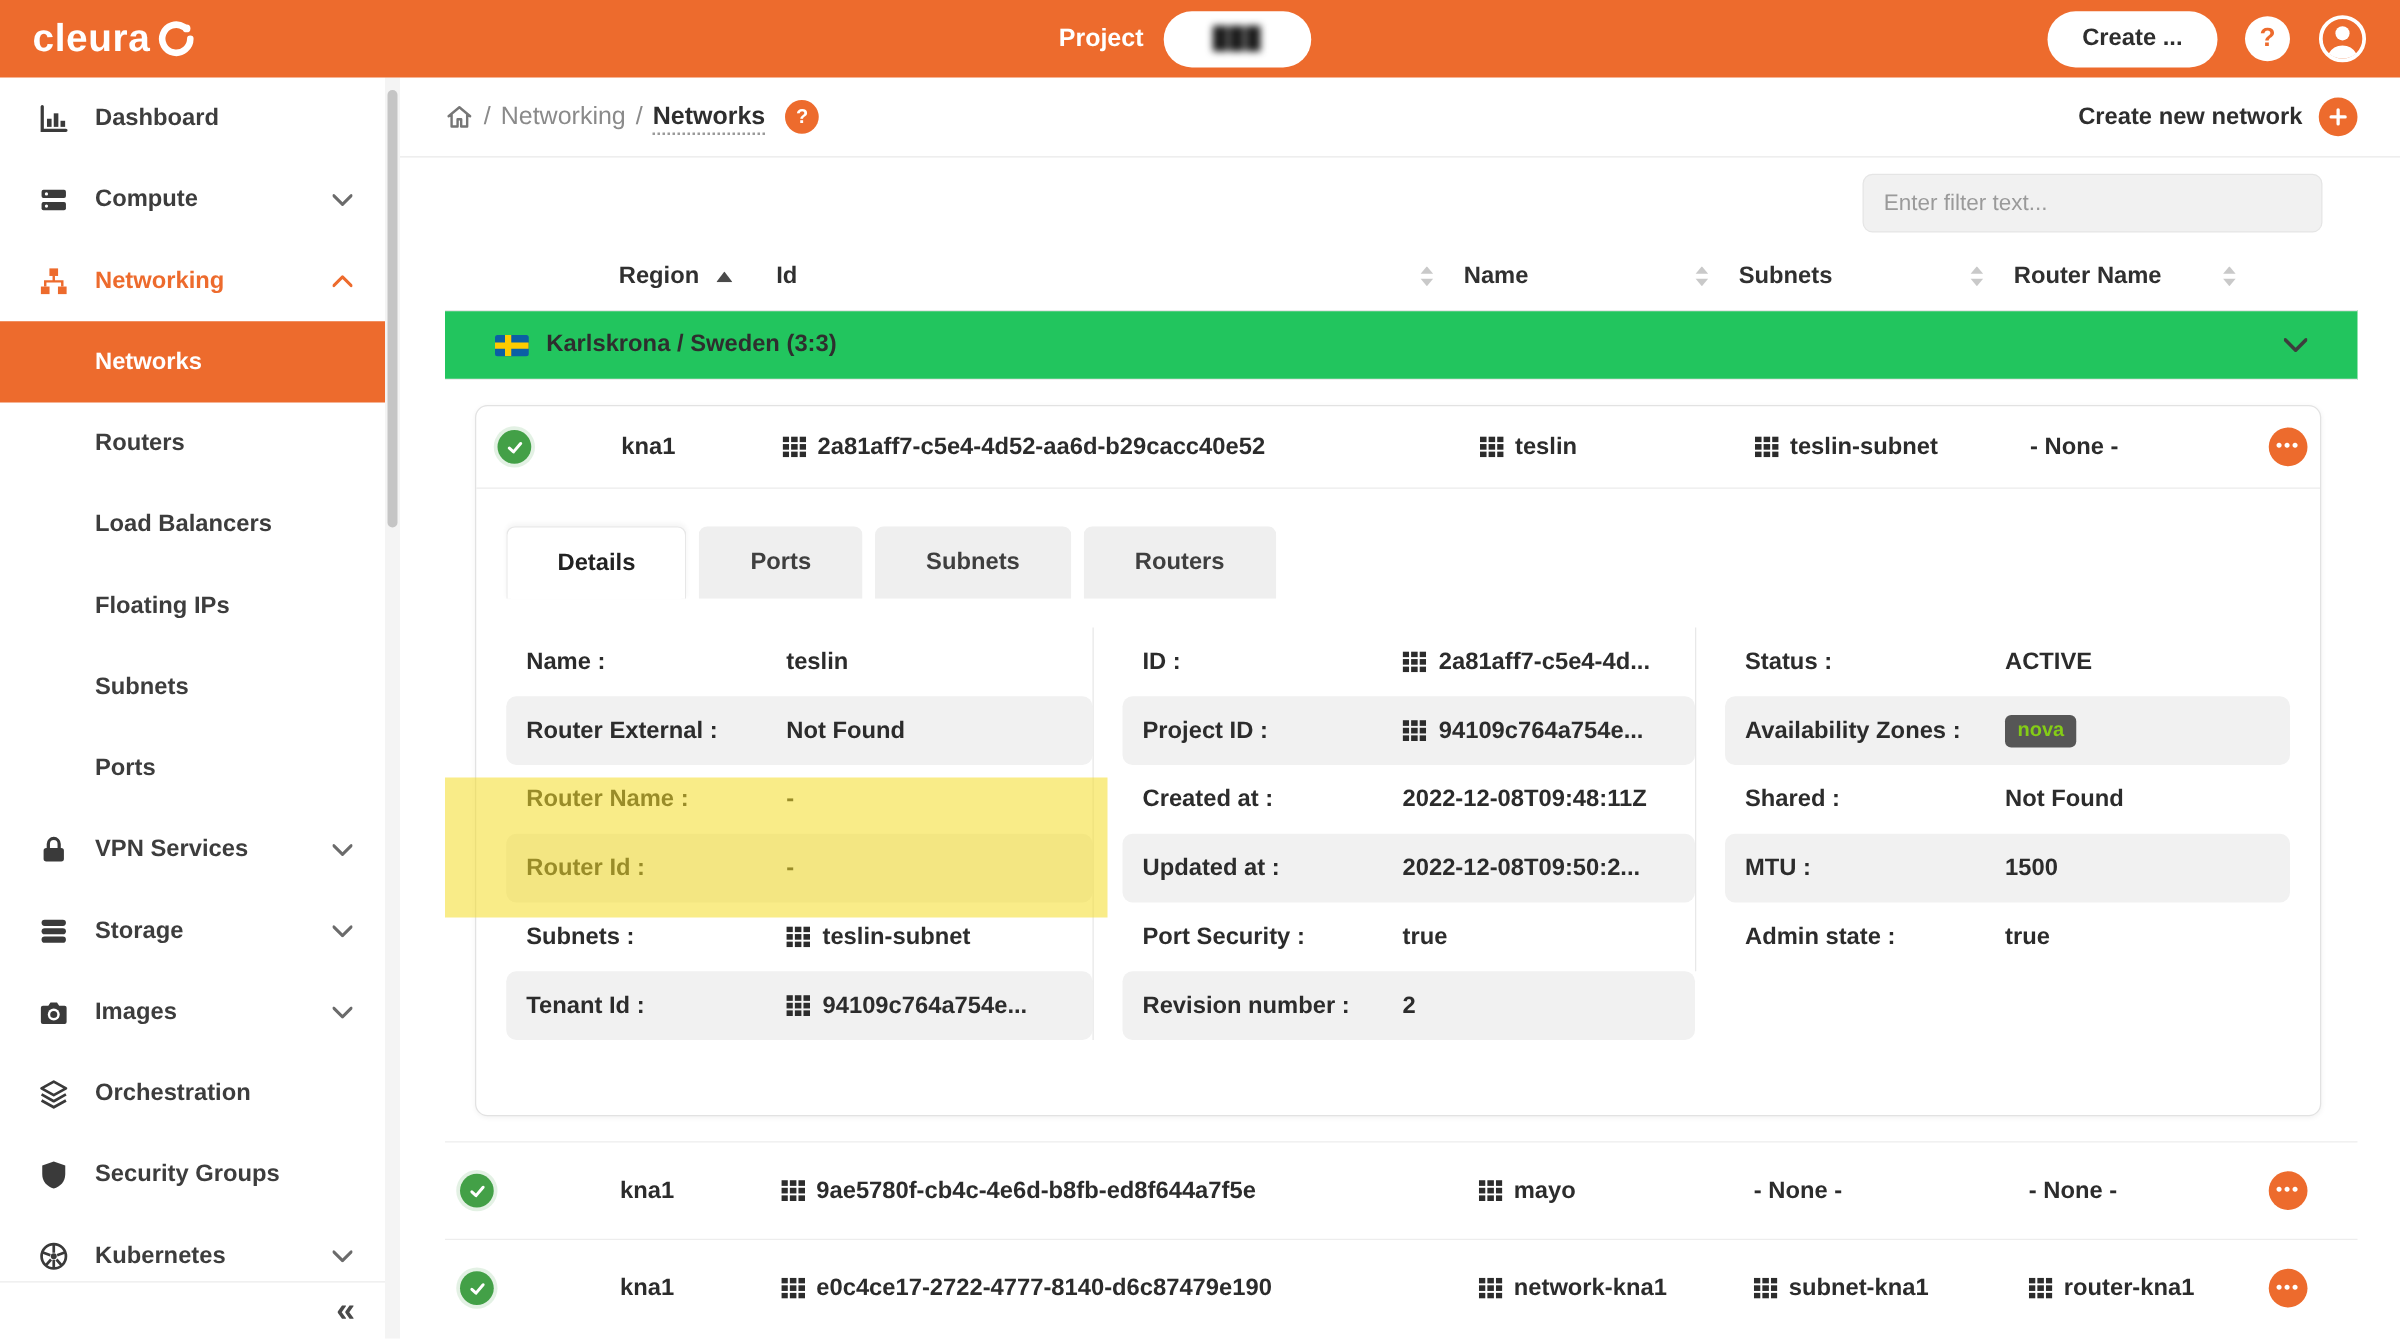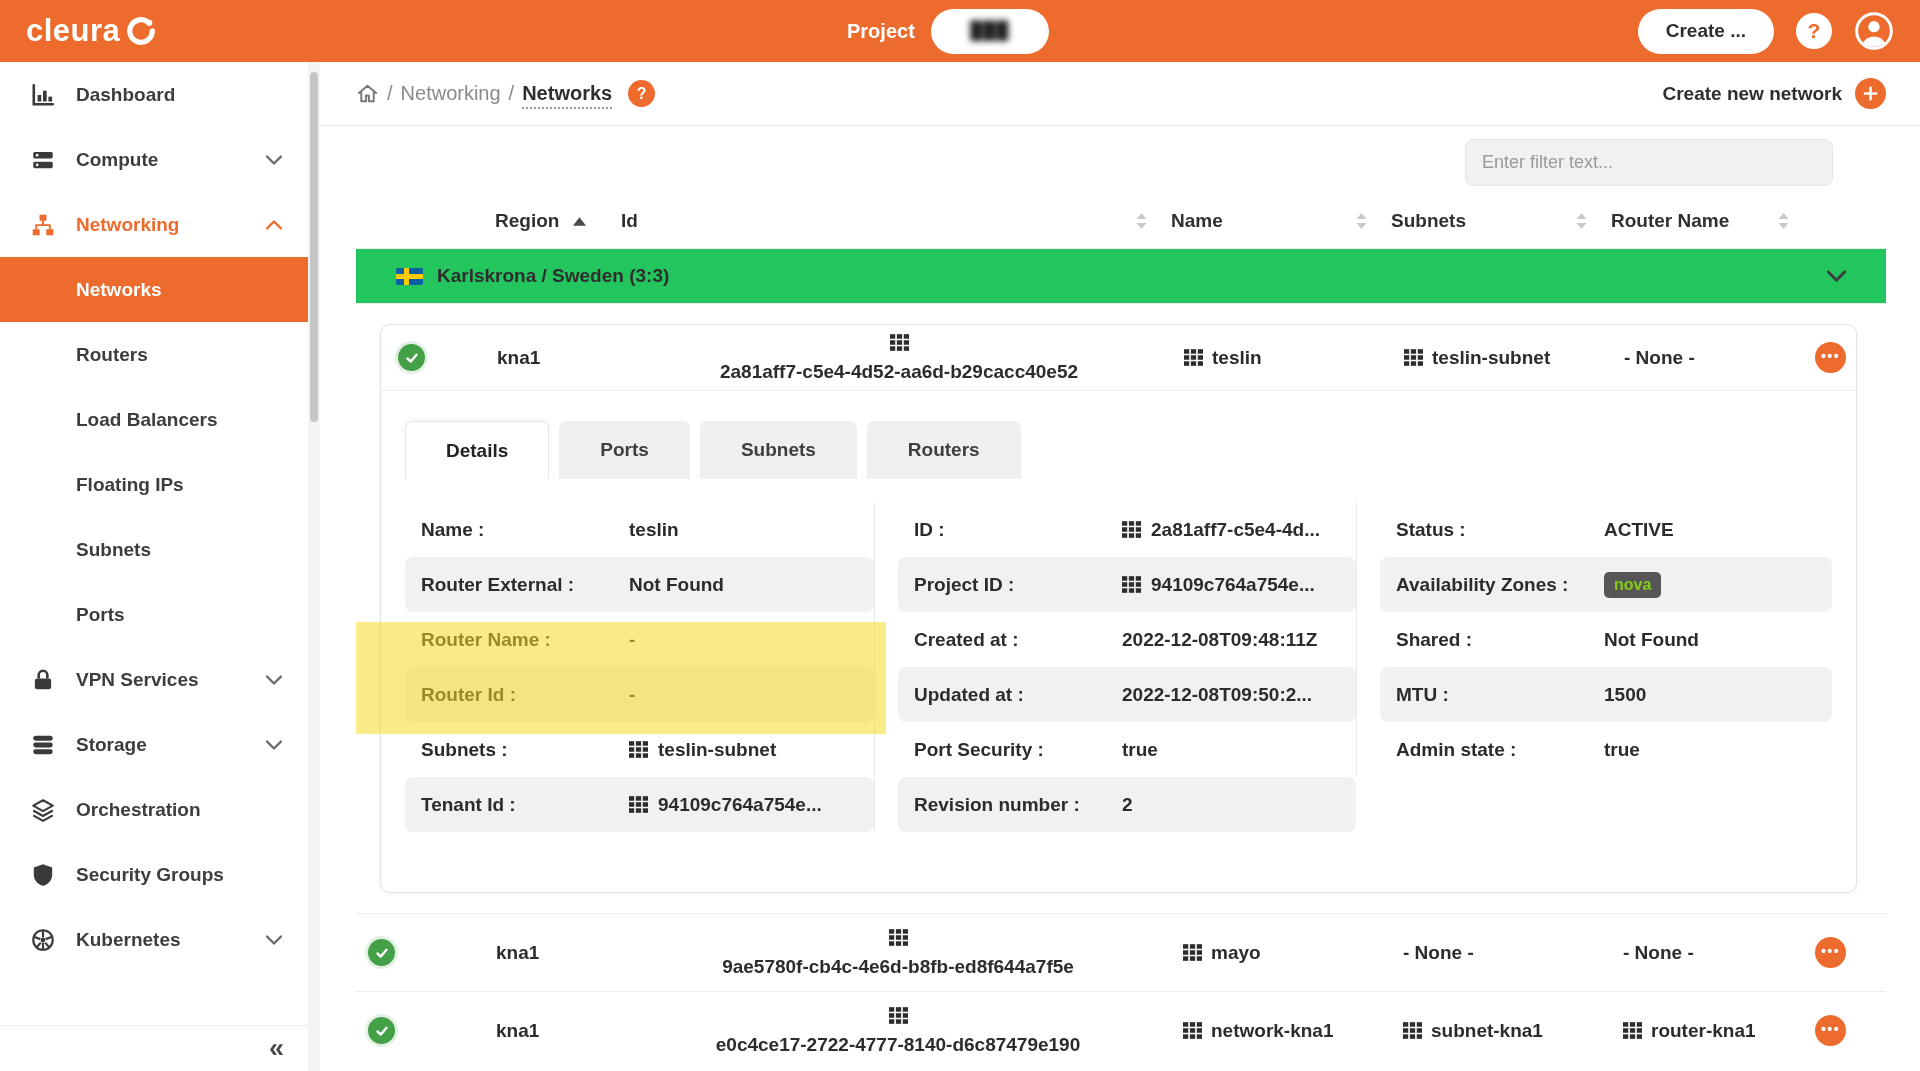--- a/index.html
+++ b/index.html
@@ -42,21 +42,21 @@
   .crumb-sep,.crumb-link{color:#8a8a8a;font-size:20px;margin-left:8px;}
   .crumb-link{cursor:pointer;}
   .crumb-current{color:#2e2e2e;font-size:20px;font-weight:700;margin-left:8px;text-decoration:underline dotted #9a9a9a;text-underline-offset:7px;cursor:pointer;}
   .crumb-help{width:27px;height:27px;border-radius:50%;background:#ED6B2D;color:#fff;font-size:16px;font-weight:700;display:flex;align-items:center;justify-content:center;margin-left:16px;cursor:pointer;}
   .crumb-right{margin-left:auto;display:flex;align-items:center;gap:13px;}
   .cnn-label{font-size:19px;font-weight:700;color:#2e2e2e;cursor:pointer;}
   .plus-circle{width:31px;height:31px;border-radius:50%;background:#ED6B2D;display:flex;align-items:center;justify-content:center;cursor:pointer;}
   .plus-circle svg{width:15px;height:15px;}
 
   .content{position:relative;padding:0 34px 0 36px;}
-  .filter-input{display:block;margin:13px 53px 0 auto;width:368px;height:47px;background:#f1f1f1;border:1px solid #e5e5e5;border-radius:8px;padding:0 16px;font-family:inherit;font-size:18px;color:#333;}
+  .filter-input{display:block;margin:13px 28px 0 auto;width:368px;height:47px;background:#f1f1f1;border:1px solid #e5e5e5;border-radius:8px;padding:0 16px;font-family:inherit;font-size:18px;color:#333;}
   .filter-input::placeholder{color:#9a9a9a;}
 
   .grid-cols{display:grid;grid-template-columns:90px 175px 550px 220px 220px 190px 1fr;align-items:center;}
   .thead{margin-top:8px;height:54px;font-size:19px;font-weight:700;color:#303030;}
   .th{display:flex;align-items:center;padding-right:24px;}
   .th-region{grid-column:2;padding-left:49px;gap:14px;}
   .sort-i{width:11px;height:16px;color:#c9c9c9;margin-left:auto;flex:0 0 11px;cursor:pointer;}
   .asc-i{width:13px;height:9px;color:#4a4a4a;cursor:pointer;}
   .th-router{padding-right:12px;}
 
@@ -65,21 +65,21 @@
   .flag::before{content:"";position:absolute;left:8px;top:0;width:5px;height:100%;background:#fecb00;}
   .flag::after{content:"";position:absolute;top:6px;left:0;width:100%;height:5px;background:#fecb00;}
   .gchev{margin-left:auto;width:19px;height:12px;color:#3d3d3d;cursor:pointer;}
 
   .check{width:27px;height:27px;border-radius:50%;background:#43A047;display:flex;align-items:center;justify-content:center;box-shadow:0 0 0 3px rgba(67,160,71,.15);}
   .check svg{width:16px;height:16px;}
   .gi{width:19px;height:17px;color:#2c2c2c;flex:0 0 19px;}
   .cell{display:flex;align-items:center;gap:9px;font-size:19px;font-weight:700;color:#2c2c2c;}
   .c-status{justify-content:flex-start;padding-left:12px;}
   .c-region{padding-left:50px;}
-  .c-id{padding-left:4px;flex-direction:column;}
+  .c-id{padding-left:4px;}
   .c-name,.c-subnets,.c-router{padding-left:12px;}
   .ellipsis-btn{width:31px;height:31px;border-radius:50%;background:#ED6B2D;border:none;color:#fff;display:flex;align-items:center;justify-content:center;justify-self:end;cursor:pointer;}
   .dots{font-size:14px;font-weight:700;letter-spacing:1.5px;line-height:1;margin-top:-3px;color:#fff;}
 
   
   .net-card{margin:20px 29px 0 24px;background:#fff;border:1px solid #e2e2e2;border-radius:10px;box-shadow:0 1px 4px rgba(0,0,0,.05);position:relative;}
   .card-row{display:grid;grid-template-columns:66px 175px 550px 220px 220px 190px 1fr;align-items:center;height:66px;border-bottom:1px solid #ececec;}
   .card-row .c-status{padding-left:17px;}
   .card-row .ellipsis-btn{margin-right:10px;}
 
@@ -233,20 +233,31 @@
           <use href="#s-chev"></use>
         </svg>
     </div>
     <div class="sitem">
       <svg class="si" viewBox="0 0 24 24">
           <rect x="3" y="3.5" width="18" height="4.6" rx="2.3" fill="currentColor"></rect>
           <rect x="3" y="9.7" width="18" height="4.6" rx="2.3" fill="currentColor"></rect>
           <rect x="3" y="15.9" width="18" height="4.6" rx="2.3" fill="currentColor"></rect>
         </svg>
       <span>Storage</span>
+      <svg class="schev">
+          <use href="#s-chev"></use>
+        </svg>
+    </div>
+    <div class="sitem">
+      <svg class="si" viewBox="0 0 24 24">
+          <path d="M4 7h4l1.6-2.4h4.8L16 7h4a1.5 1.5 0 0 1 1.5 1.5V19A1.5 1.5 0 0 1 20 20.5H4A1.5 1.5 0 0 1 2.5 19V8.5A1.5 1.5 0 0 1 4 7Z" fill="currentColor"></path>
+          <circle cx="12" cy="13.5" r="4.4" fill="#fff"></circle>
+          <circle cx="12" cy="13.5" r="2.6" fill="currentColor"></circle>
+        </svg>
+      <span>Images</span>
       <svg class="schev">
           <use href="#s-chev"></use>
         </svg>
     </div>
     <div class="sitem">
       <svg class="si" viewBox="0 0 24 24" fill="none" stroke="currentColor" stroke-width="2" stroke-linejoin="round">
           <path d="M12 3 21 8l-9 5-9-5Z"></path>
           <path d="M3 12.5 12 17.5l9-5"></path>
           <path d="M3 17 12 22l9-5"></path>
         </svg>

